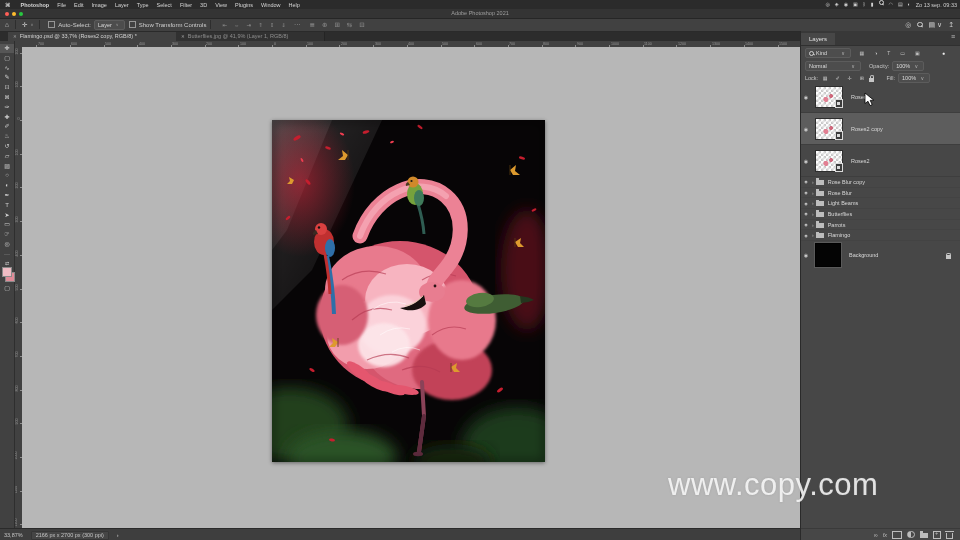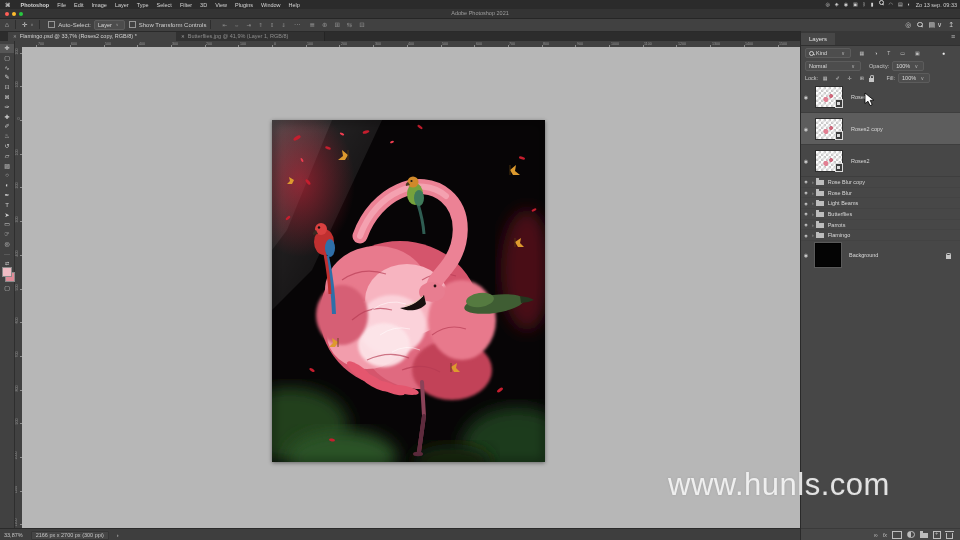--- a/index.html
+++ b/index.html
@@ -582,21 +582,21 @@
         <span class="pbi">∞</span>
         <span class="pbi fx">fx</span>
         <span class="maskicon"></span>
         <span class="adjicon"></span>
         <span class="foldericon"></span>
         <span class="newicon"></span>
         <span class="trashicon"></span>
       </div>
   </div>
 
-  <div class="abs" id="watermark">www.hunls.com</div>
+  <div class="abs" id="watermark">www.copy.com</div>
 
   <div class="abs" id="cursor">
     <svg width="11" height="15" viewBox="0 0 11 15">
       <path d="M1,1 L1,11.5 L4,9.3 L6,13.6 L8.2,12.6 L6.2,8.4 L9.8,8.2 Z" fill="#ffffff" stroke="#000000" stroke-width="0.8"></path>
     </svg>
   </div>
 
 </div>
 
 </body></html>

